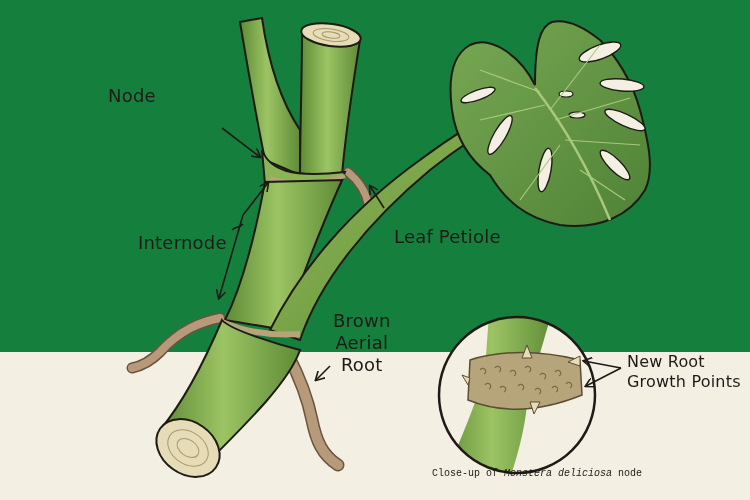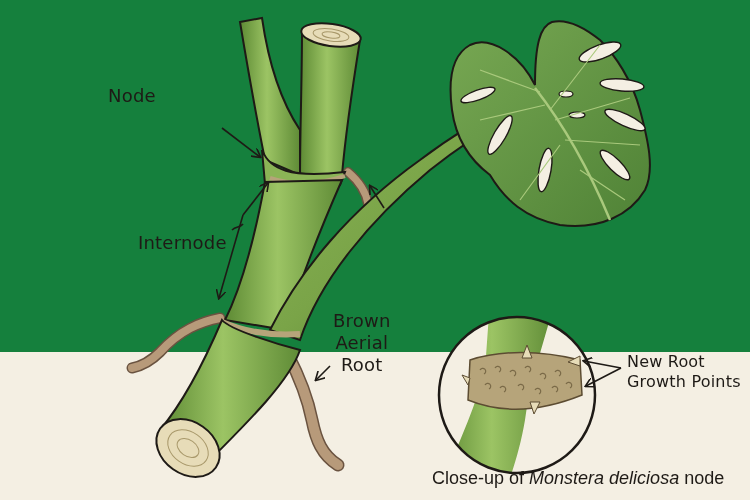--- a/index.html
+++ b/index.html
@@ -15,22 +15,22 @@
     font-family: "DejaVu Sans", sans-serif;
     color: #1e1a16;
     font-size: 18px;
     line-height: 22px;
     text-align: center;
     white-space: nowrap;
     letter-spacing: 0.2px;
   }
   .caption {
     position: absolute;
-    font-family: Liberation Sans, sans-serif;
-    font-size: 18px;
+    font-family: Liberation Mono, monospace;
+    font-size: 10px;
     color: #1e1a16;
     white-space: nowrap;
   }
   .caption em { font-style: italic; }
 </style>
 </head>
 <body>
 
 <div id="stage">
 <svg width="750" height="500" viewBox="0 0 750 500">
@@ -158,20 +158,23 @@
 </svg>
 
   <div class="label" style="left:108px; top:85px;">
     <div>Node</div>
   </div>
 
   <div class="label" style="left:138px; top:232px;">
     <span>Internode</span>
   </div>
 
+  <div class="label" style="left:394px; top:226px;">
+    <span>Leaf Petiole</span>
+  </div>
 
   <div class="label" style="left:333px; top:310px;">
     <div>Brown</div>
     <div>Aerial</div>
     <div>Root</div>
   </div>
 
   <div class="label" style="left:627px; top:352px; text-align:left; font-size:16px; line-height:20px;">
     <div>New Root</div>
     <div>Growth Points</div>

